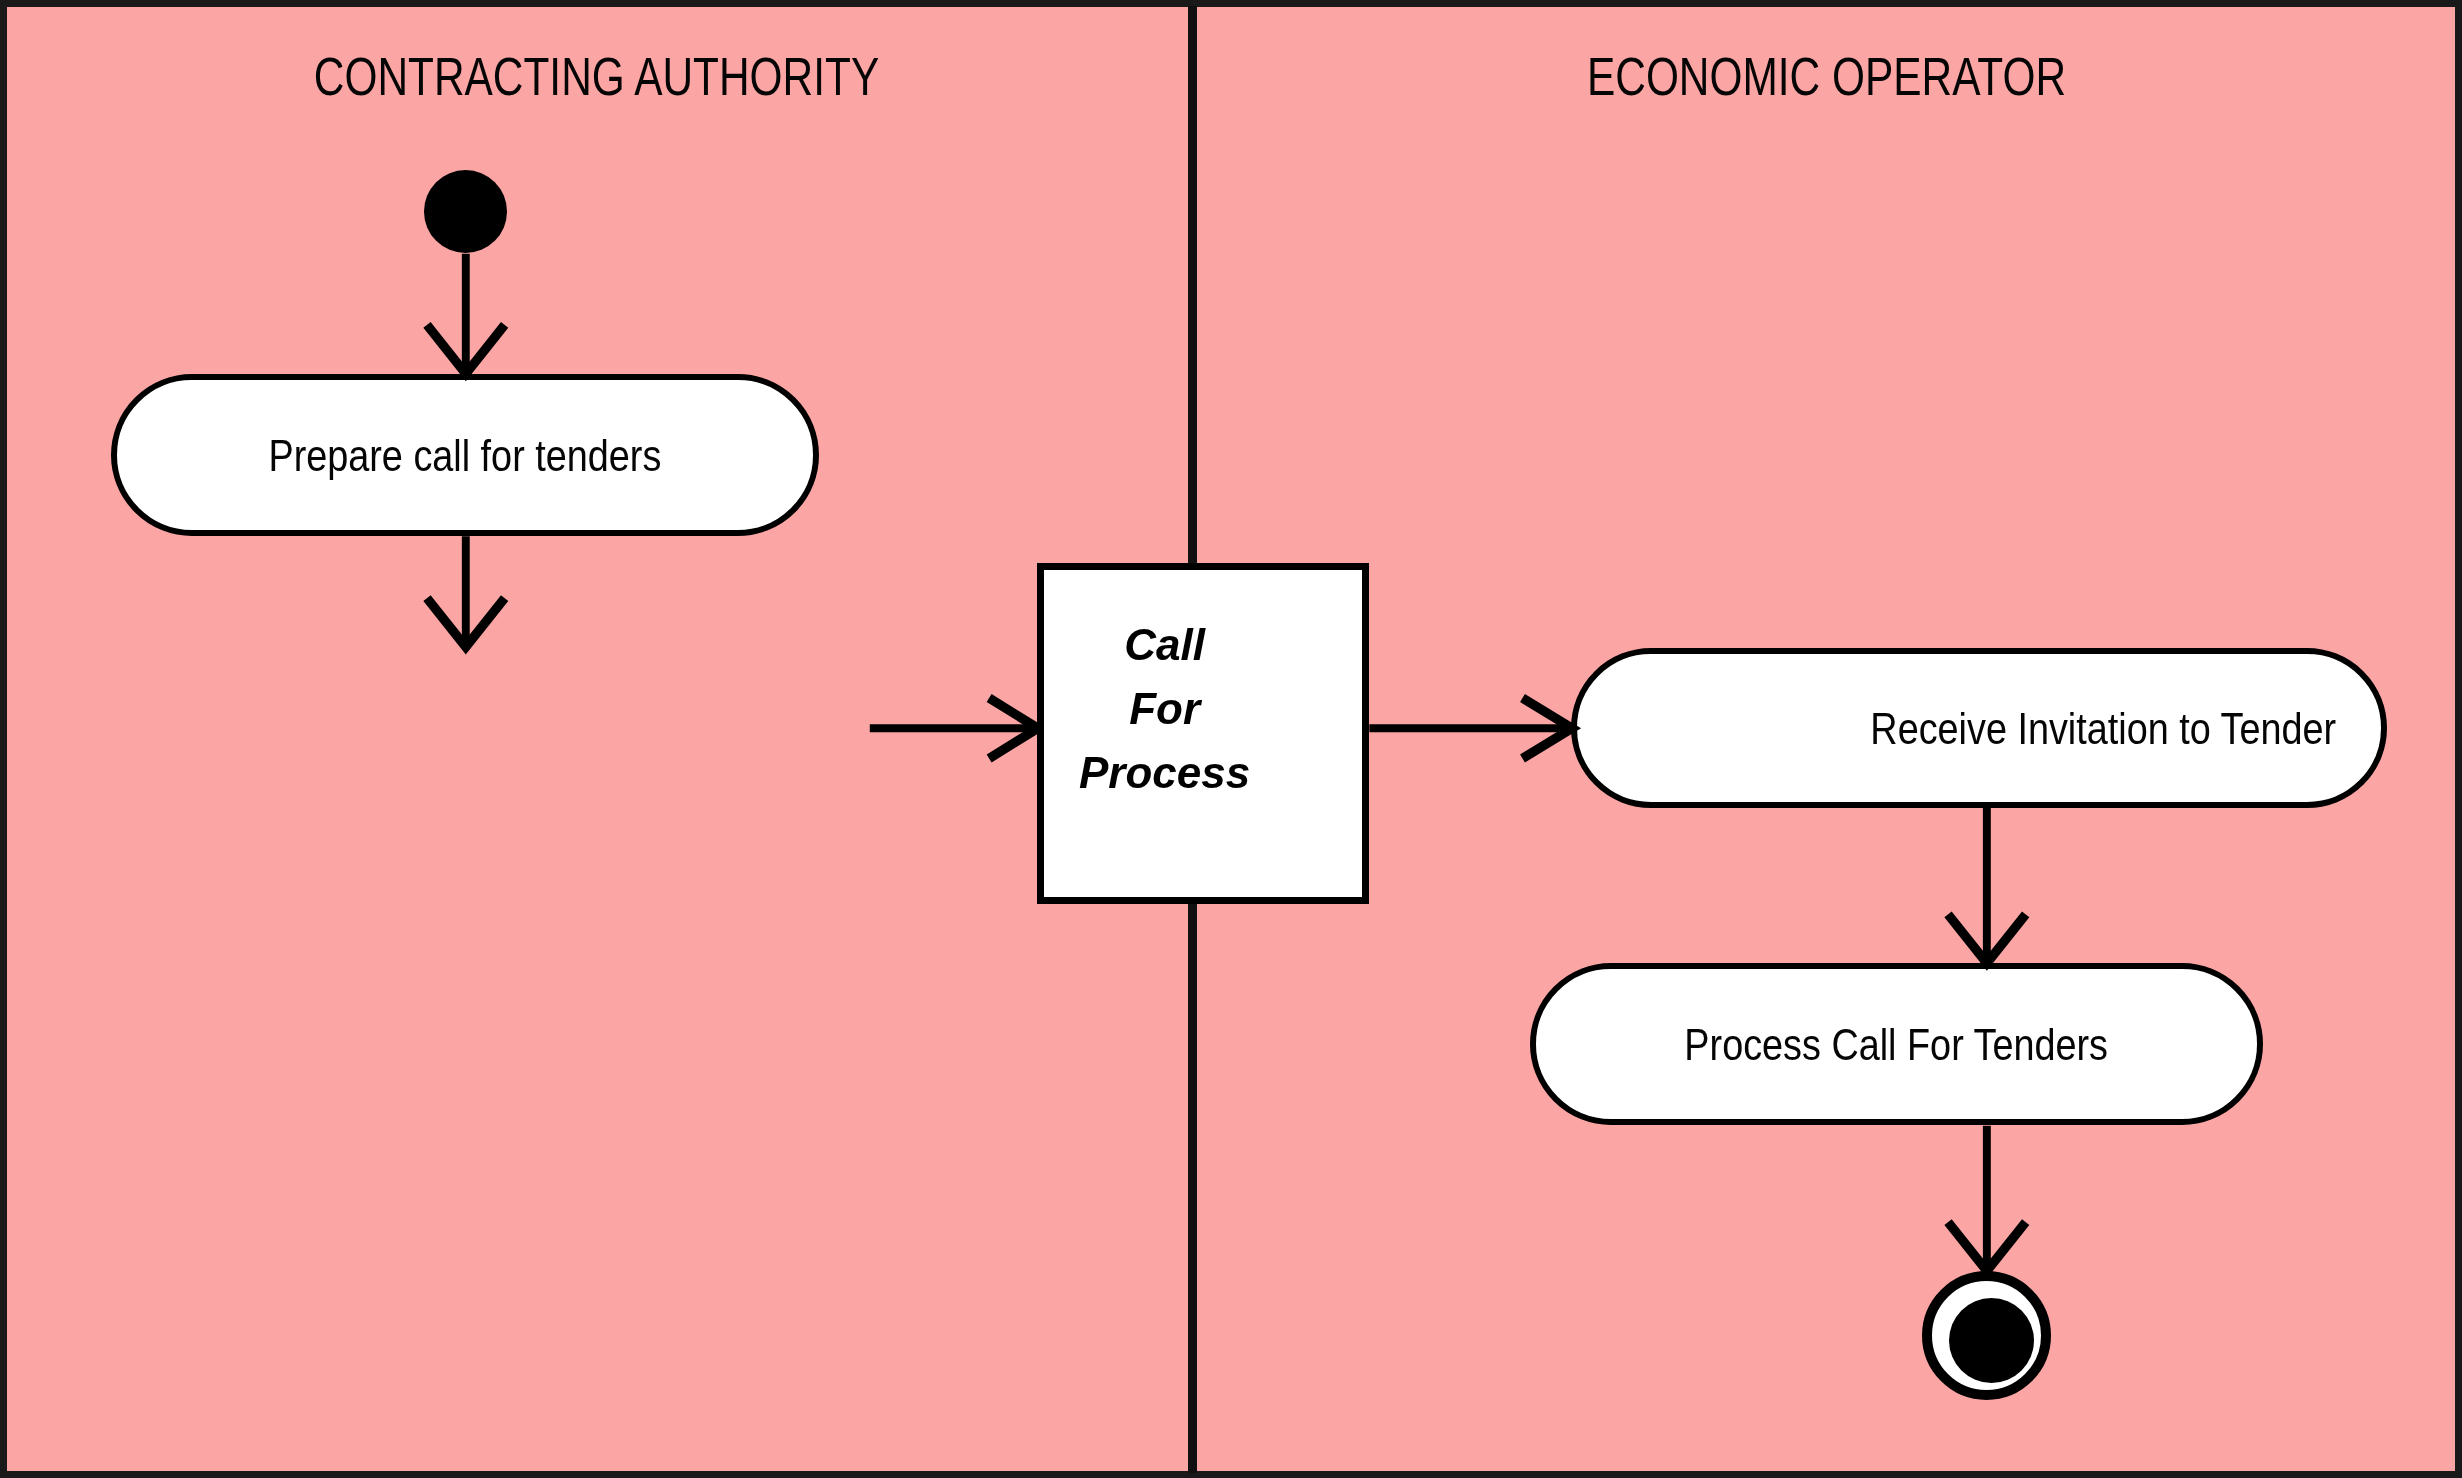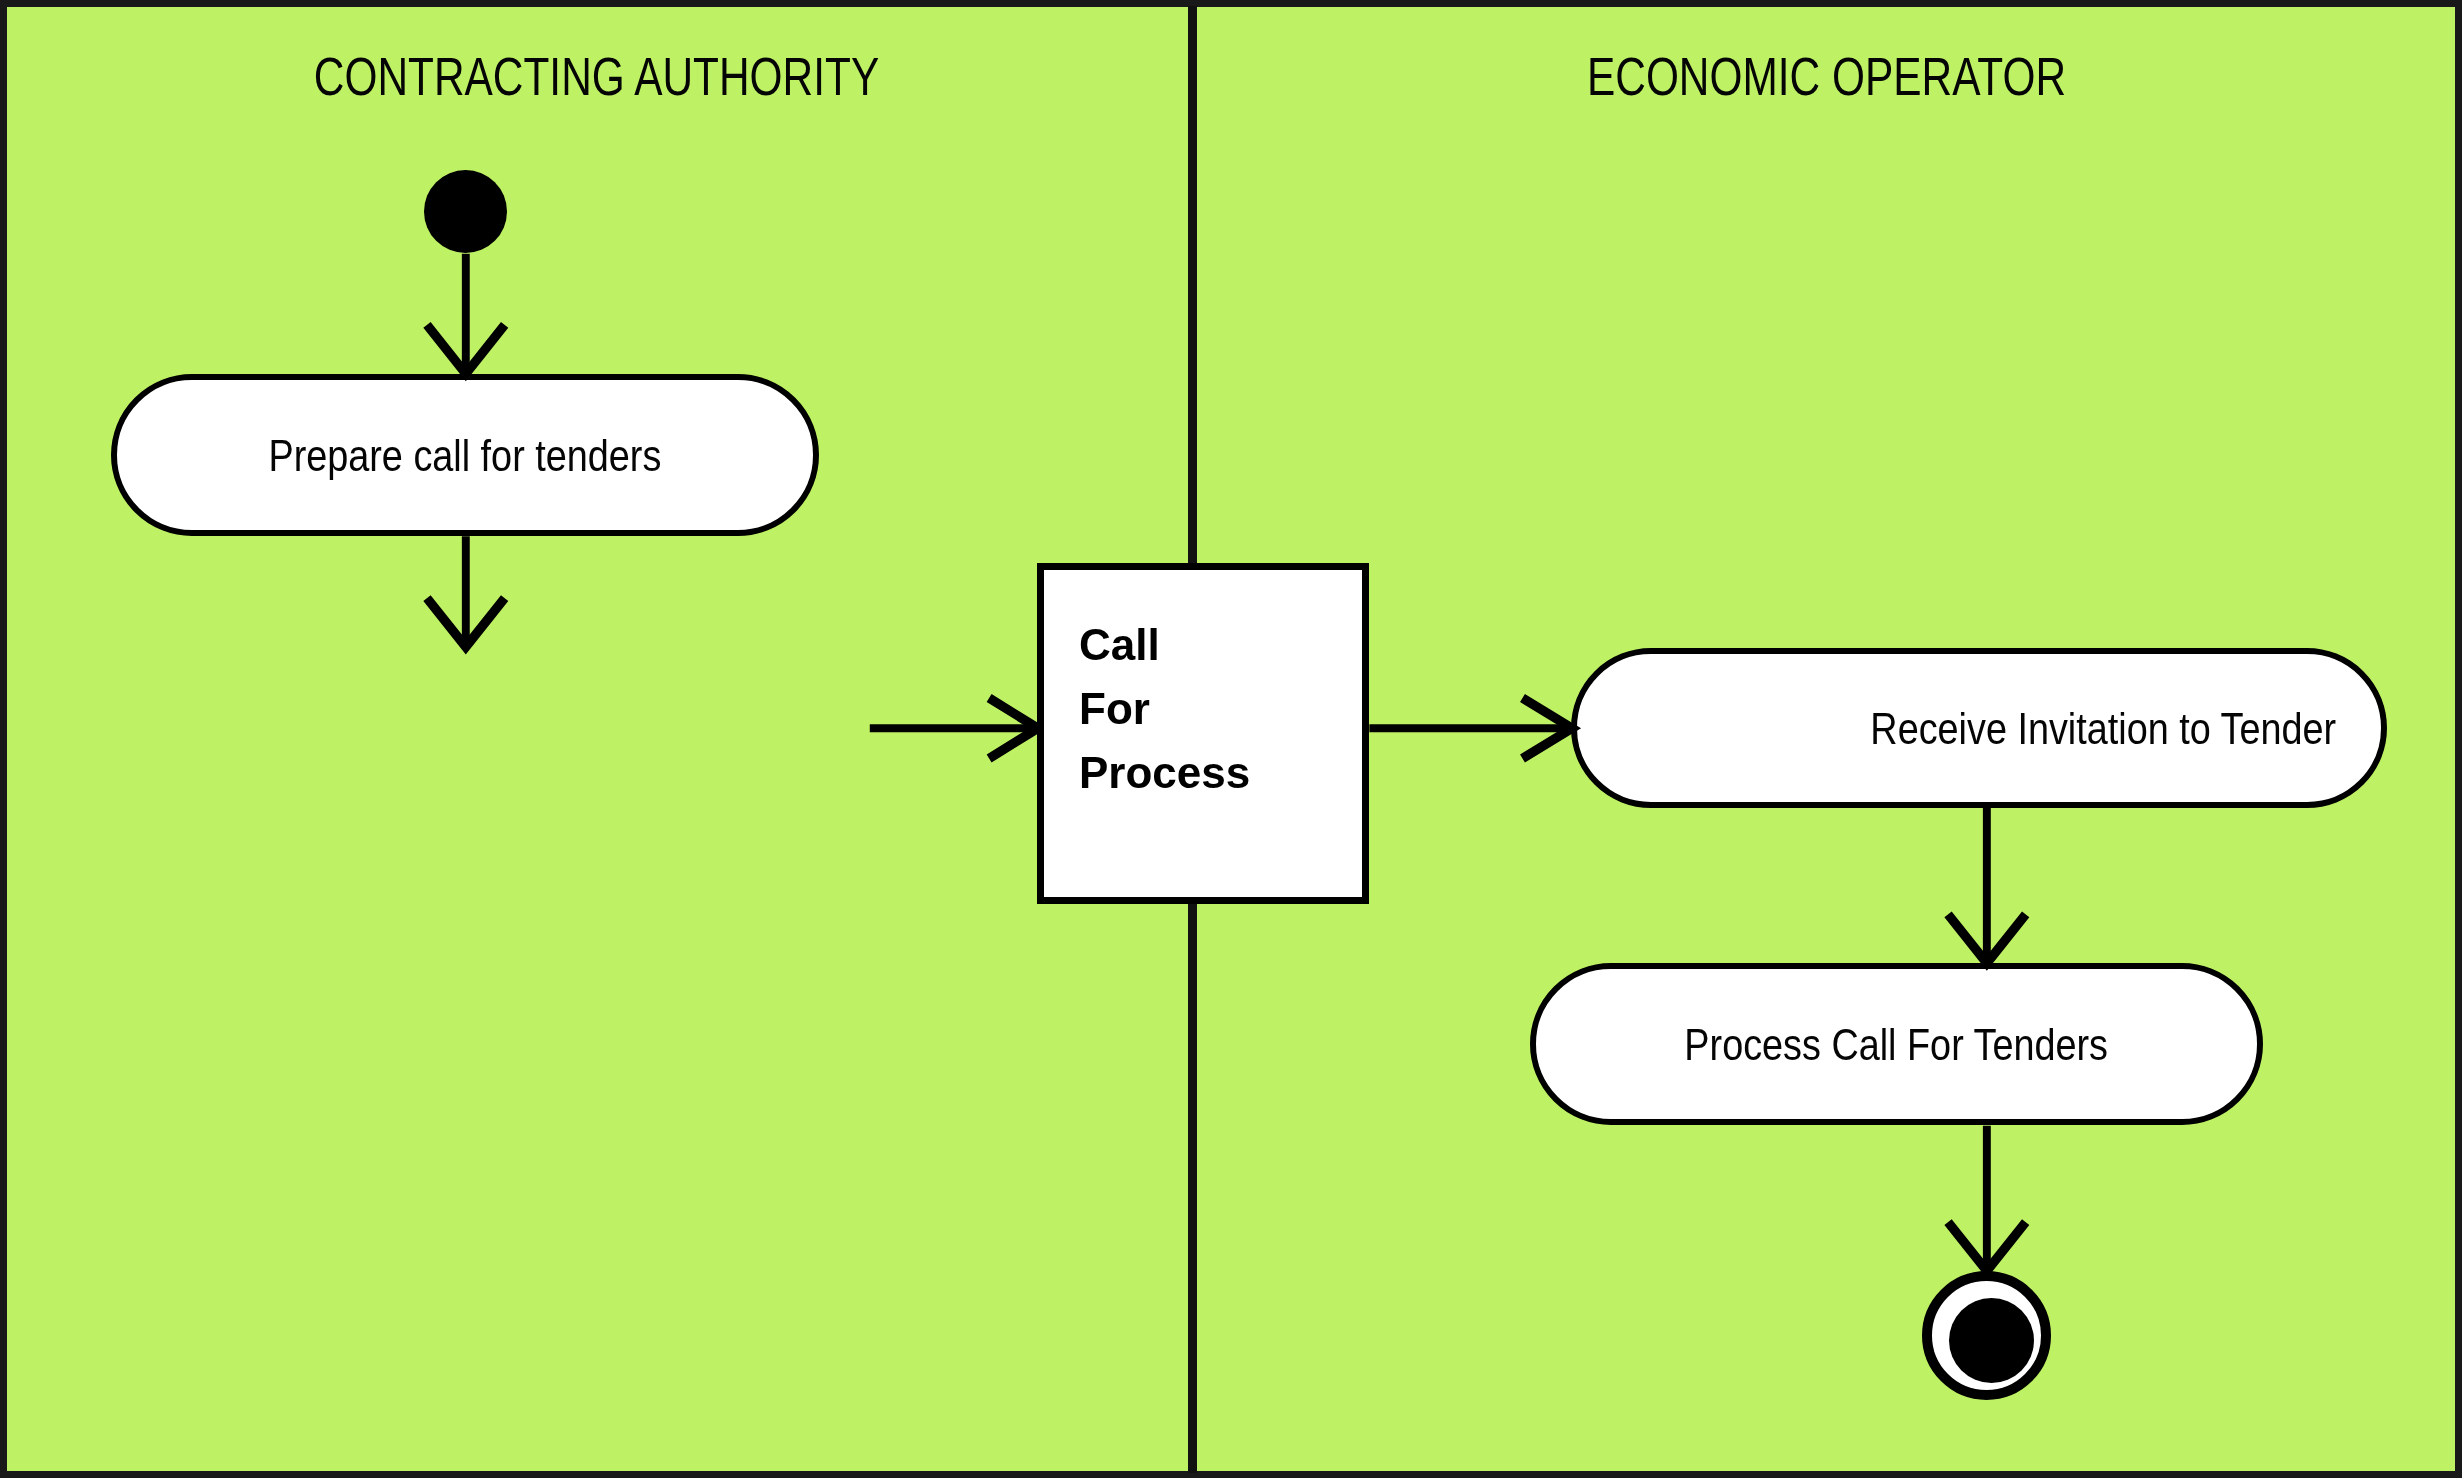--- a/index.html
+++ b/index.html
@@ -5,21 +5,21 @@
 <style>
   html, body {
     margin: 0;
     padding: 0;
     background: #ffffff;
   }
   #canvas {
     position: relative;
     width: 2462px;
     height: 1478px;
-    background: #bef264;
+    background: #fca5a5;
     overflow: hidden;
     font-family: "Liberation Sans", "DejaVu Sans", sans-serif;
   }
   
   .frame {
     position: absolute;
     left: 0; top: 0;
     width: 2462px;
     height: 1478px;
     box-sizing: border-box;
@@ -86,23 +86,24 @@
     background: #ffffff;
     border: 7.2px solid #000000;
     z-index: 5;
   }
   #object-node .obj-text {
     position: absolute;
     left: 35px;
     top: 43px;
     font-size: 44px;
     line-height: 1.45;
+    font-style: italic;
     font-weight: bold;
     color: #000000;
-    text-align: left;
+    text-align: center;
   }
   #object-node .obj-text div { white-space: nowrap; }
 
   
   #initial-node {
     position: absolute;
     left: 424px;
     top: 170px;
     width: 83px;
     height: 83px;

